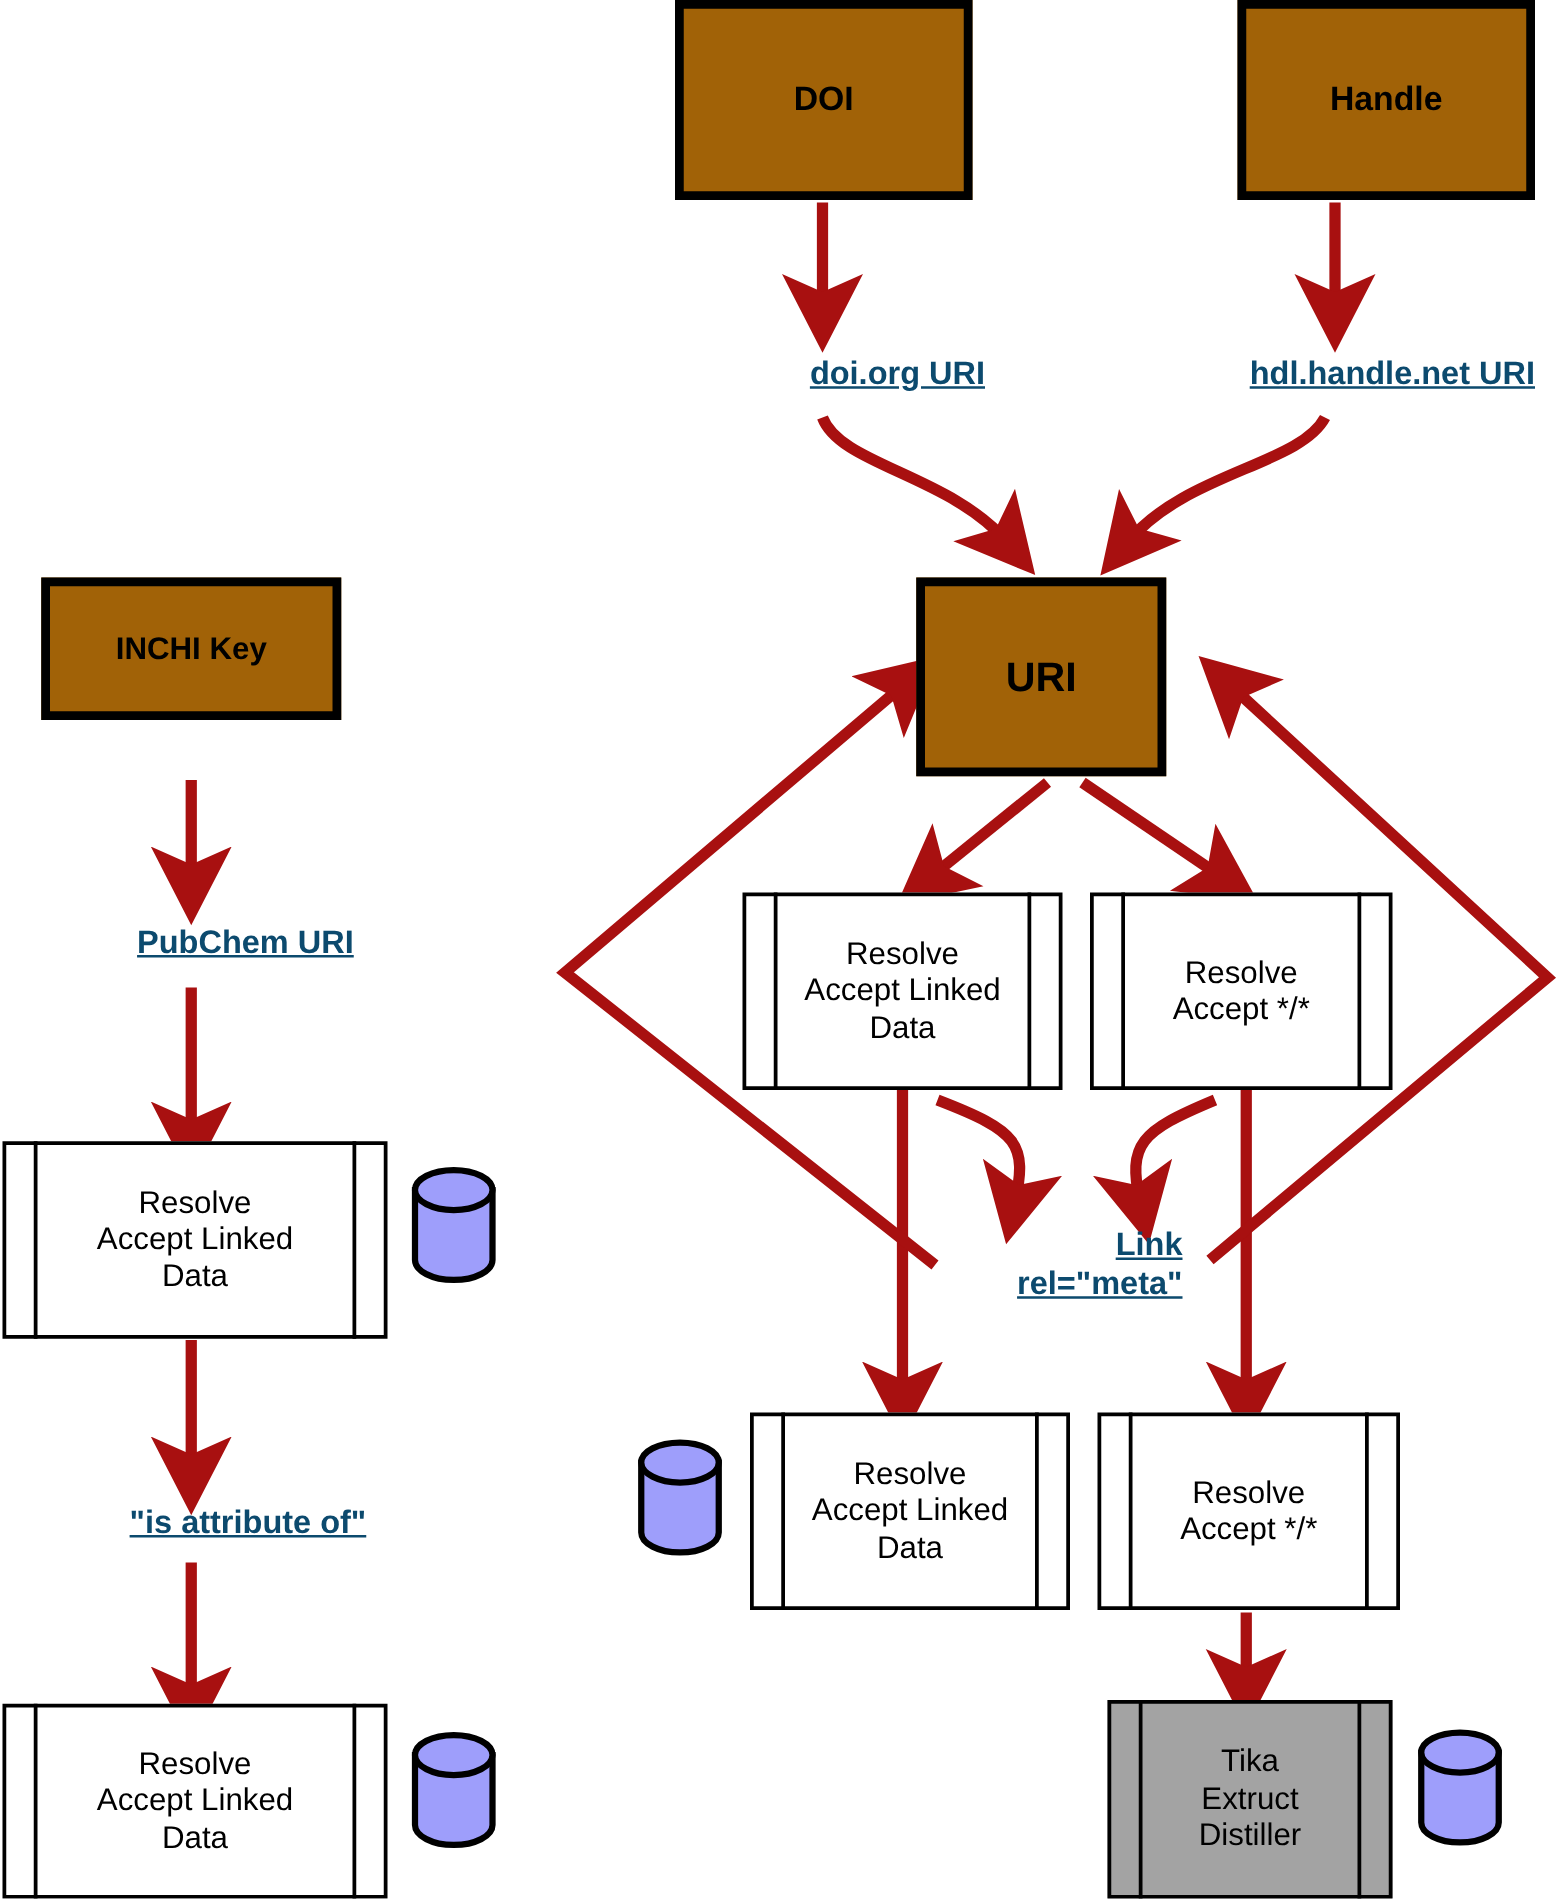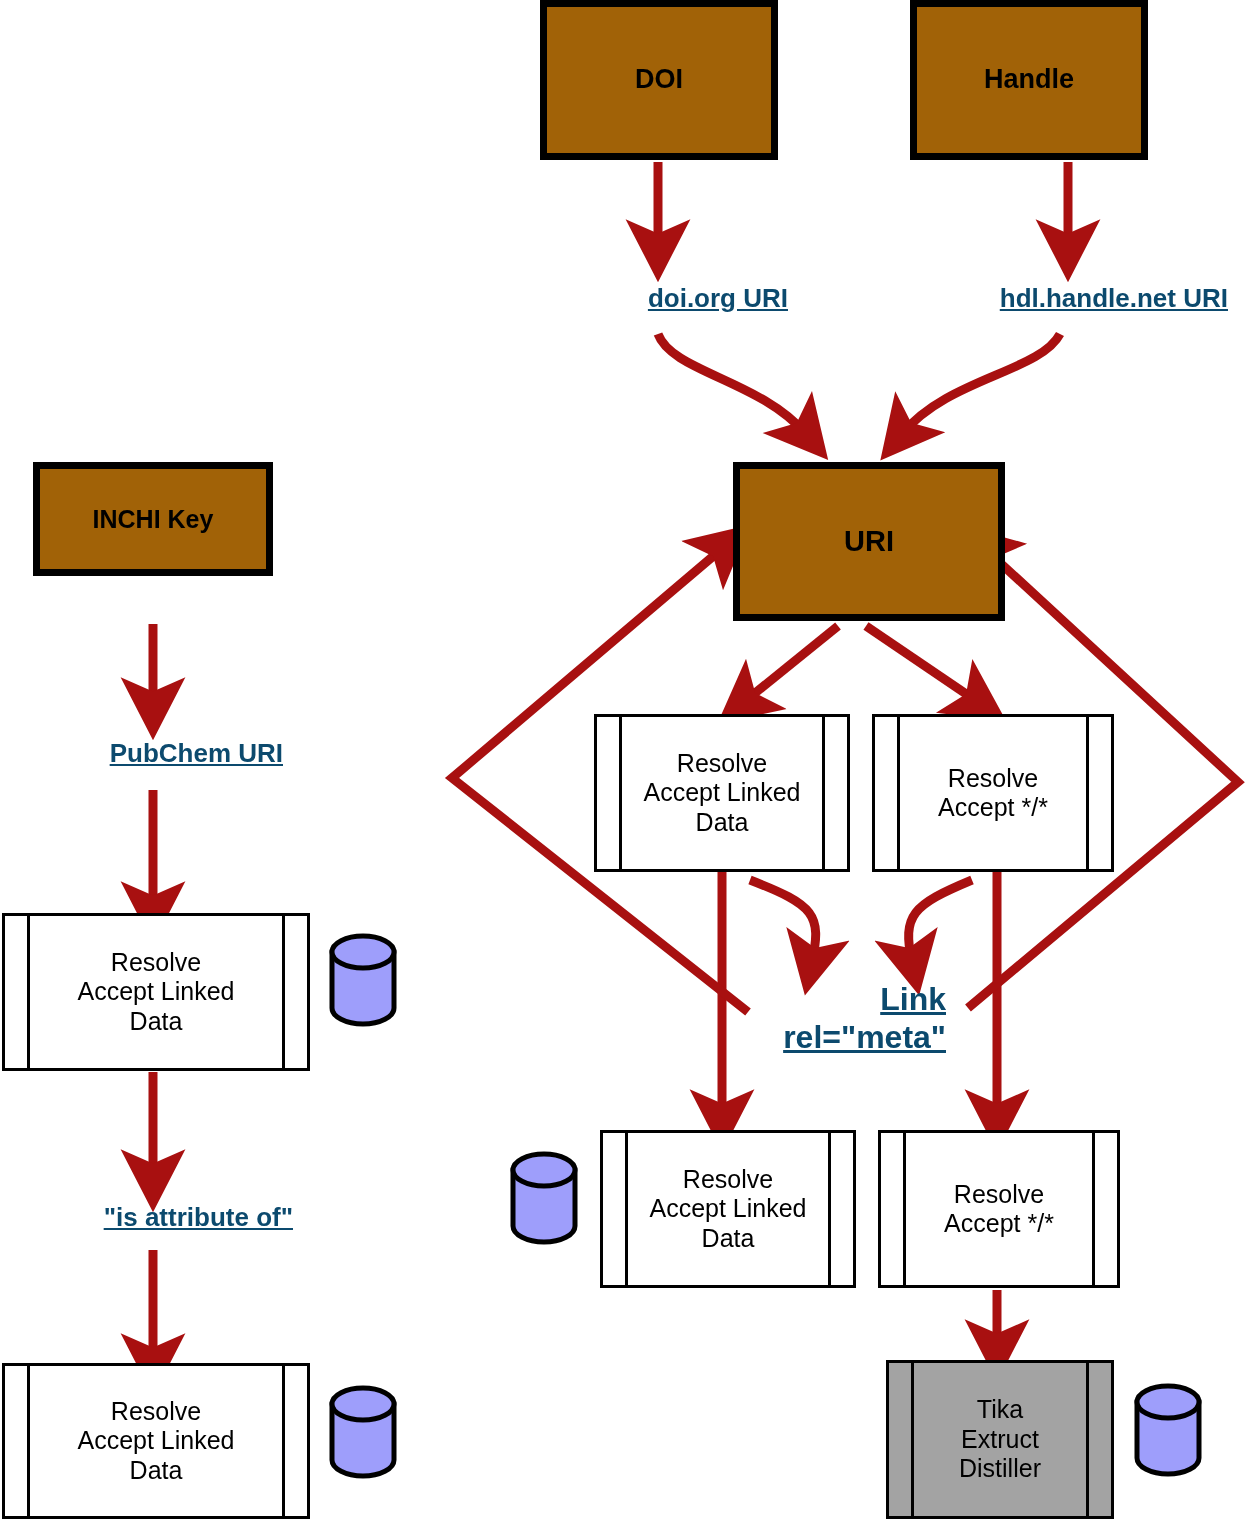--- a/index.html
+++ b/index.html
@@ -102,25 +102,25 @@
       <path d="M748,1012 L452,778 L724,547"></path>
 
       <path d="M968,1008 L1238,782 L984,548"></path>
     </g>
   </svg>
 
   <div class="node-yellow" style="left:540px;top:0px;width:238px;height:160px;font-size:27px;">
     <span style="white-space: pre-line;">DOI</span>
   </div>
 
-  <div class="node-yellow" style="left:910px;top:0px;width:238px;height:160px;font-size:27px;">
+  <div class="node-yellow" style="left:990px;top:0px;width:238px;height:160px;font-size:27px;">
     <span style="white-space: pre-line;">Handle</span>
   </div>
 
-  <div class="node-yellow" style="left:733px;top:462px;width:272px;height:159px;font-size:29px;">
+  <div class="node-yellow" style="left:733px;top:462px;width:200px;height:159px;font-size:33px;">
     <span style="white-space: pre-line;">URI</span>
   </div>
 
   <div class="node-yellow" style="left:33px;top:462px;width:240px;height:114px;font-size:25px;">
     <span style="white-space: pre-line;">INCHI Key</span>
   </div>
 
   <div class="node-proc" style="left:2px;top:913px;width:308px;height:158px;font-size:25px;">
     <span class="inner"></span>
     <span class="txt" style="white-space: pre-line;">Resolve
@@ -189,16 +189,16 @@
   </svg>
 
   <div class="edge-label" style="left: 528px; top: 283px; width: 260px; font-size: 26px; white-space: pre-line;">doi.org URI</div>
 
   <div class="edge-label" style="left: 23px; top: 738px; width: 260px; font-size: 26px; white-space: pre-line;">PubChem URI</div>
 
   <div class="edge-label" style="left: 908px; top: 283px; width: 320px; font-size: 26px; white-space: pre-line;">hdl.handle.net URI</div>
 
   <div class="edge-label" style="left: 13px; top: 1202px; width: 280px; font-size: 26px; white-space: pre-line;">"is attribute of"</div>
 
-  <div class="edge-label" style="left: 770px; top: 980px; width: 176px; font-size: 32px; white-space: pre-line;">Link
+  <div class="edge-label" style="left: 770px; top: 980px; width: 176px; font-size: 26px; white-space: pre-line;">Link
 rel="meta"</div>
 
 </div>
 
 </body></html>

